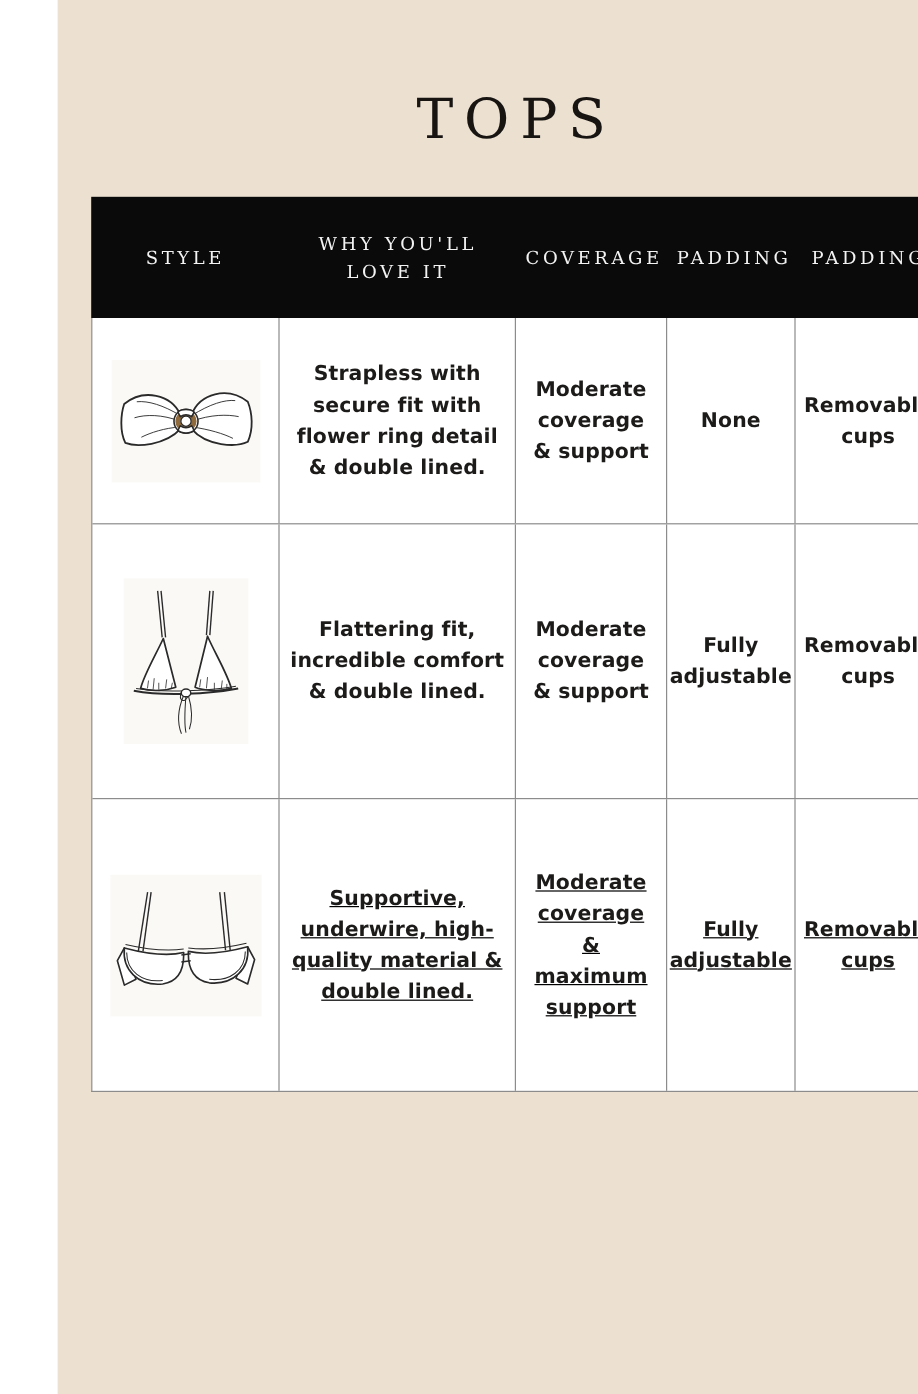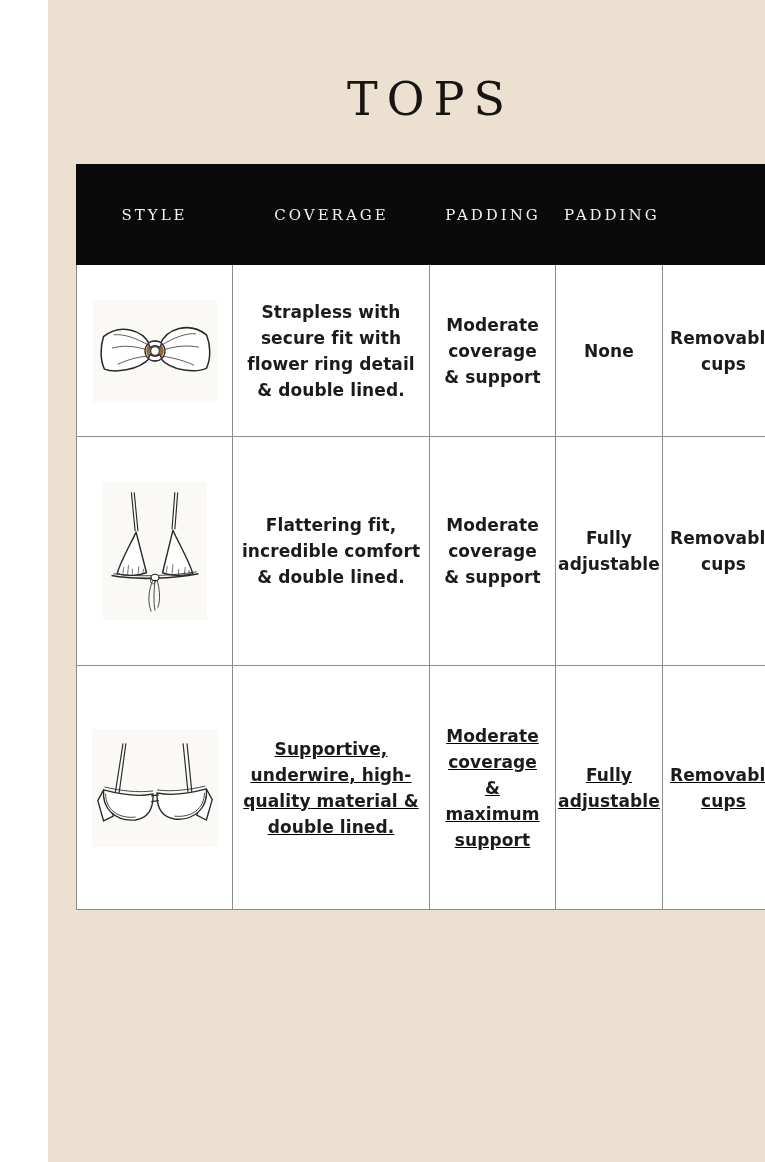--- a/index.html
+++ b/index.html
@@ -98,20 +98,21 @@
 <body>
 
 <div class="canvas">
 
   <div class="title">TOPS</div>
 
   <div class="table">
 
     <div class="thead">
       <div class="th">STYLE</div>
+      <div class="th">WHY YOU'LL LOVE IT</div>
       <div class="th">COVERAGE</div>
       <div class="th">PADDING</div>
       <div class="th">PADDING</div>
     </div>
 
     <div class="tbody">
 
       <div class="row row-1">
         <div class="cell">
           <div class="illu-box illu-1">

